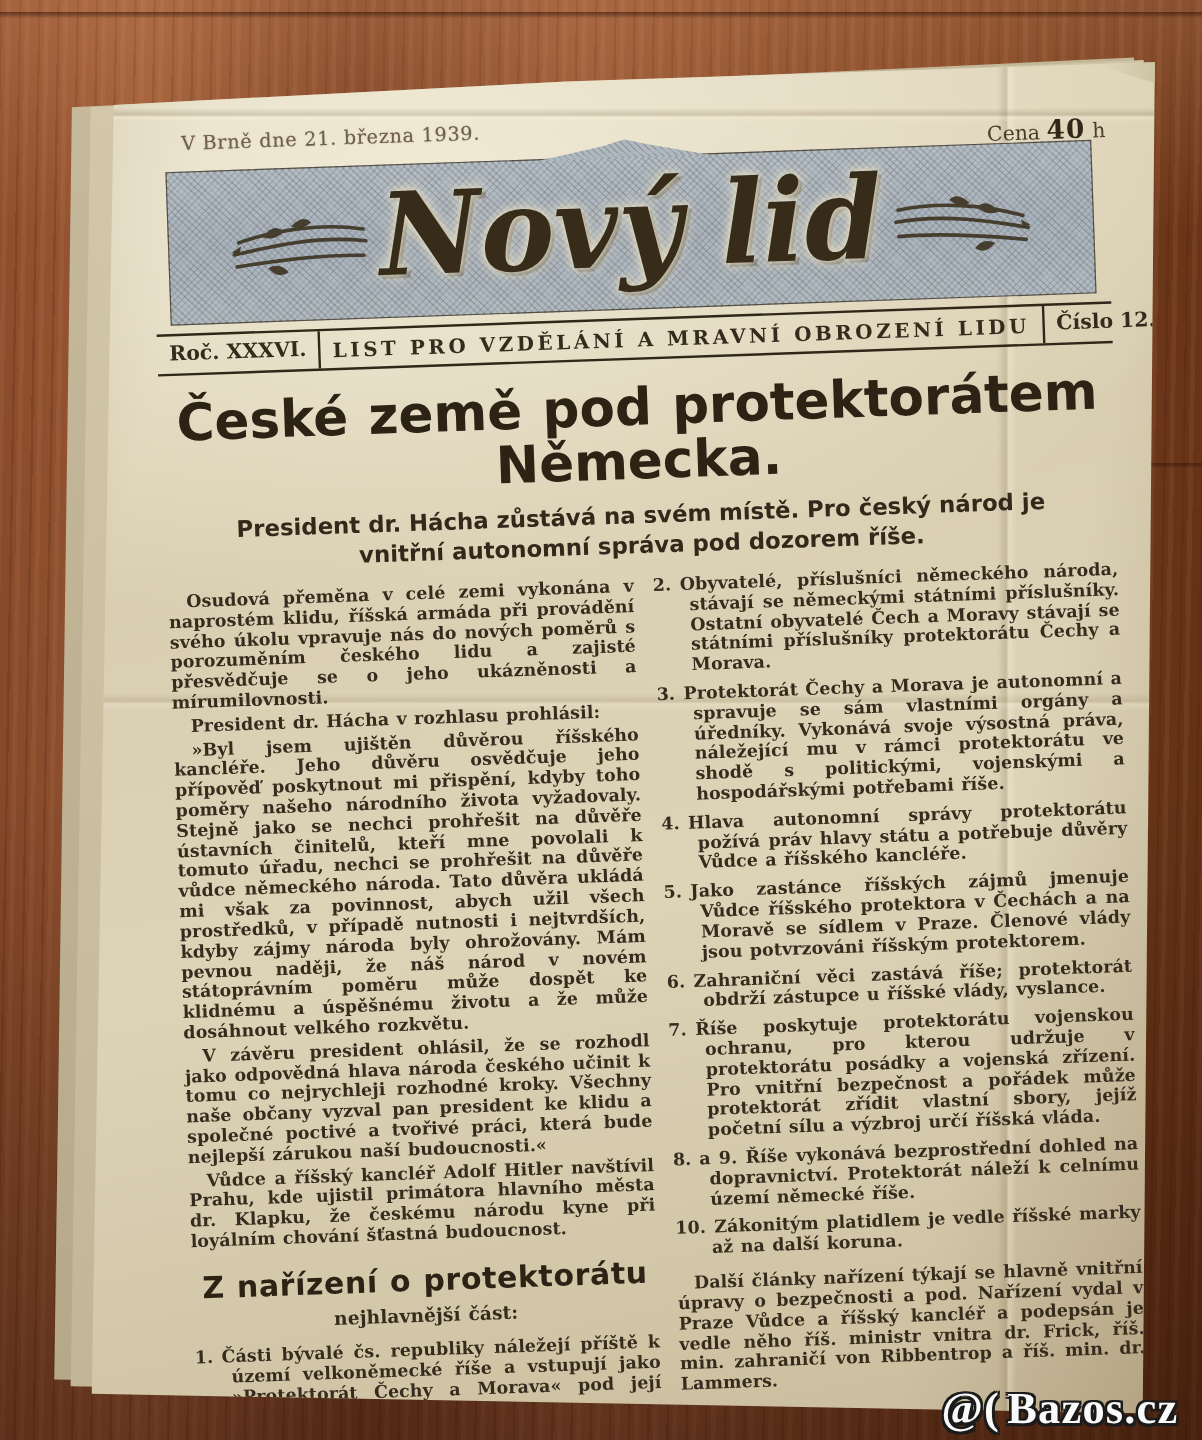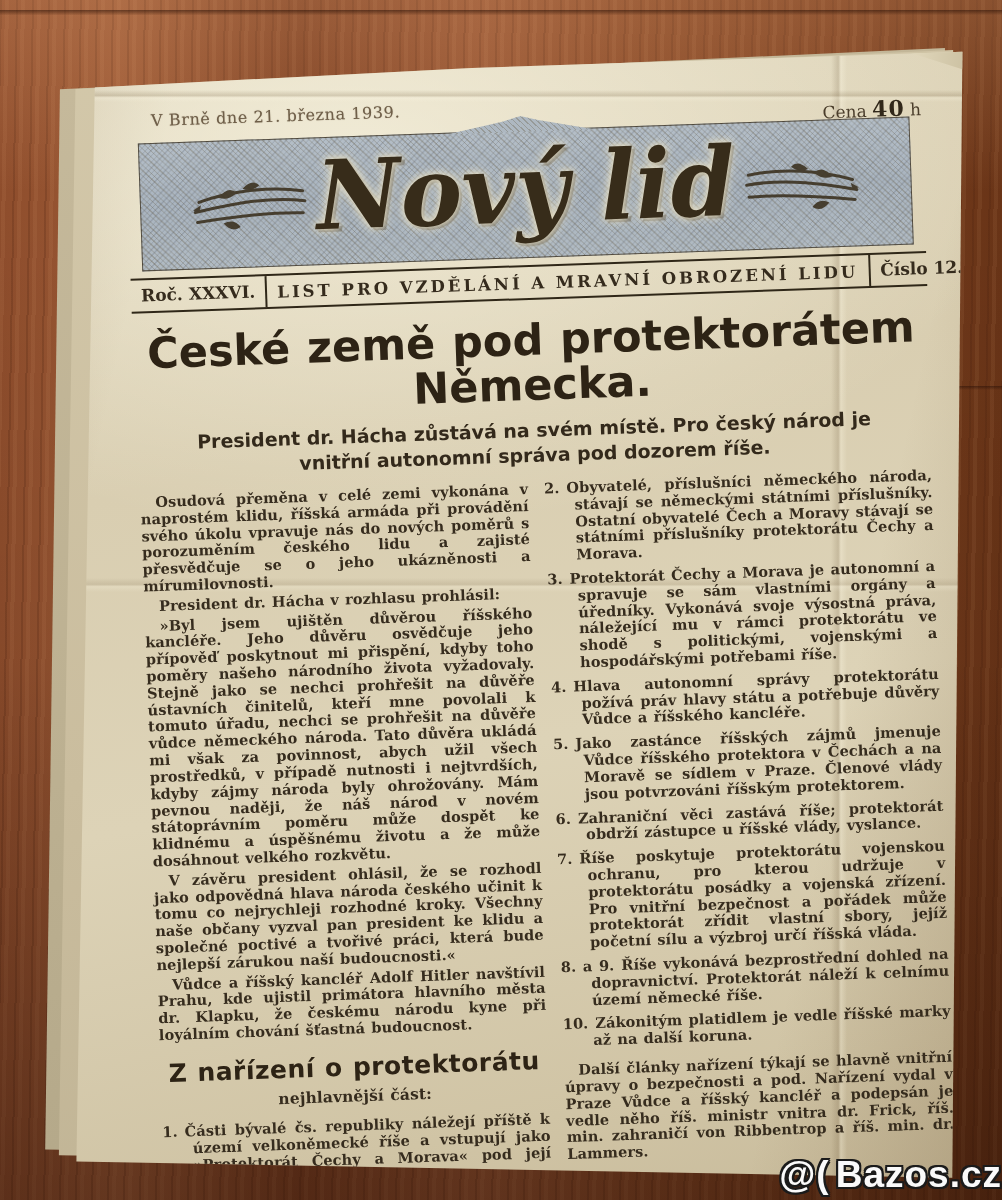--- a/index.html
+++ b/index.html
@@ -85,22 +85,22 @@
   .col{width:50%;font-size:14.5px;line-height:1.16;font-weight:bold;
     text-align:justify;letter-spacing:0.1px;word-spacing:1px;color:#362c1e;}
   .para{margin:0 0 3px;text-indent:15px;}
   .item{margin:0 0 7px;padding-left:30px;text-indent:-30px;}
   .item .num{padding-right:7px;}
   .sec-head{font-family:"DejaVu Sans",sans-serif;font-weight:bold;font-size:25px;
     text-align:center;margin:15px 0 6px;letter-spacing:0.5px;color:#2d2315;}
   .sec-sub{text-align:center;font-size:15.5px;margin:0 0 12px;}
   .closing{margin-top:12px;text-indent:14px;}
 
-  .watermark{position:absolute;right:0;bottom:4px;z-index:5;
-    font-family:Liberation Sans, sans-serif;font-weight:bold;font-size:37px;
+  .watermark{position:absolute;right:20px;bottom:4px;z-index:5;
+    font-family:Liberation Serif, serif;font-weight:bold;font-size:37px;
     color:#fafafa;letter-spacing:1px;white-space:nowrap;
     text-shadow:-2px -2px 0 #1b1b1b, 2px -2px 0 #1b1b1b, -2px 2px 0 #1b1b1b, 2px 2px 0 #1b1b1b,
                 -2px 0 0 #1b1b1b, 2px 0 0 #1b1b1b, 0 -2px 0 #1b1b1b, 0 2px 0 #1b1b1b;}
   .watermark .logo{margin-right:6px;}
 </style>
 </head>
 <body>
 
 <div class="stage">
 

